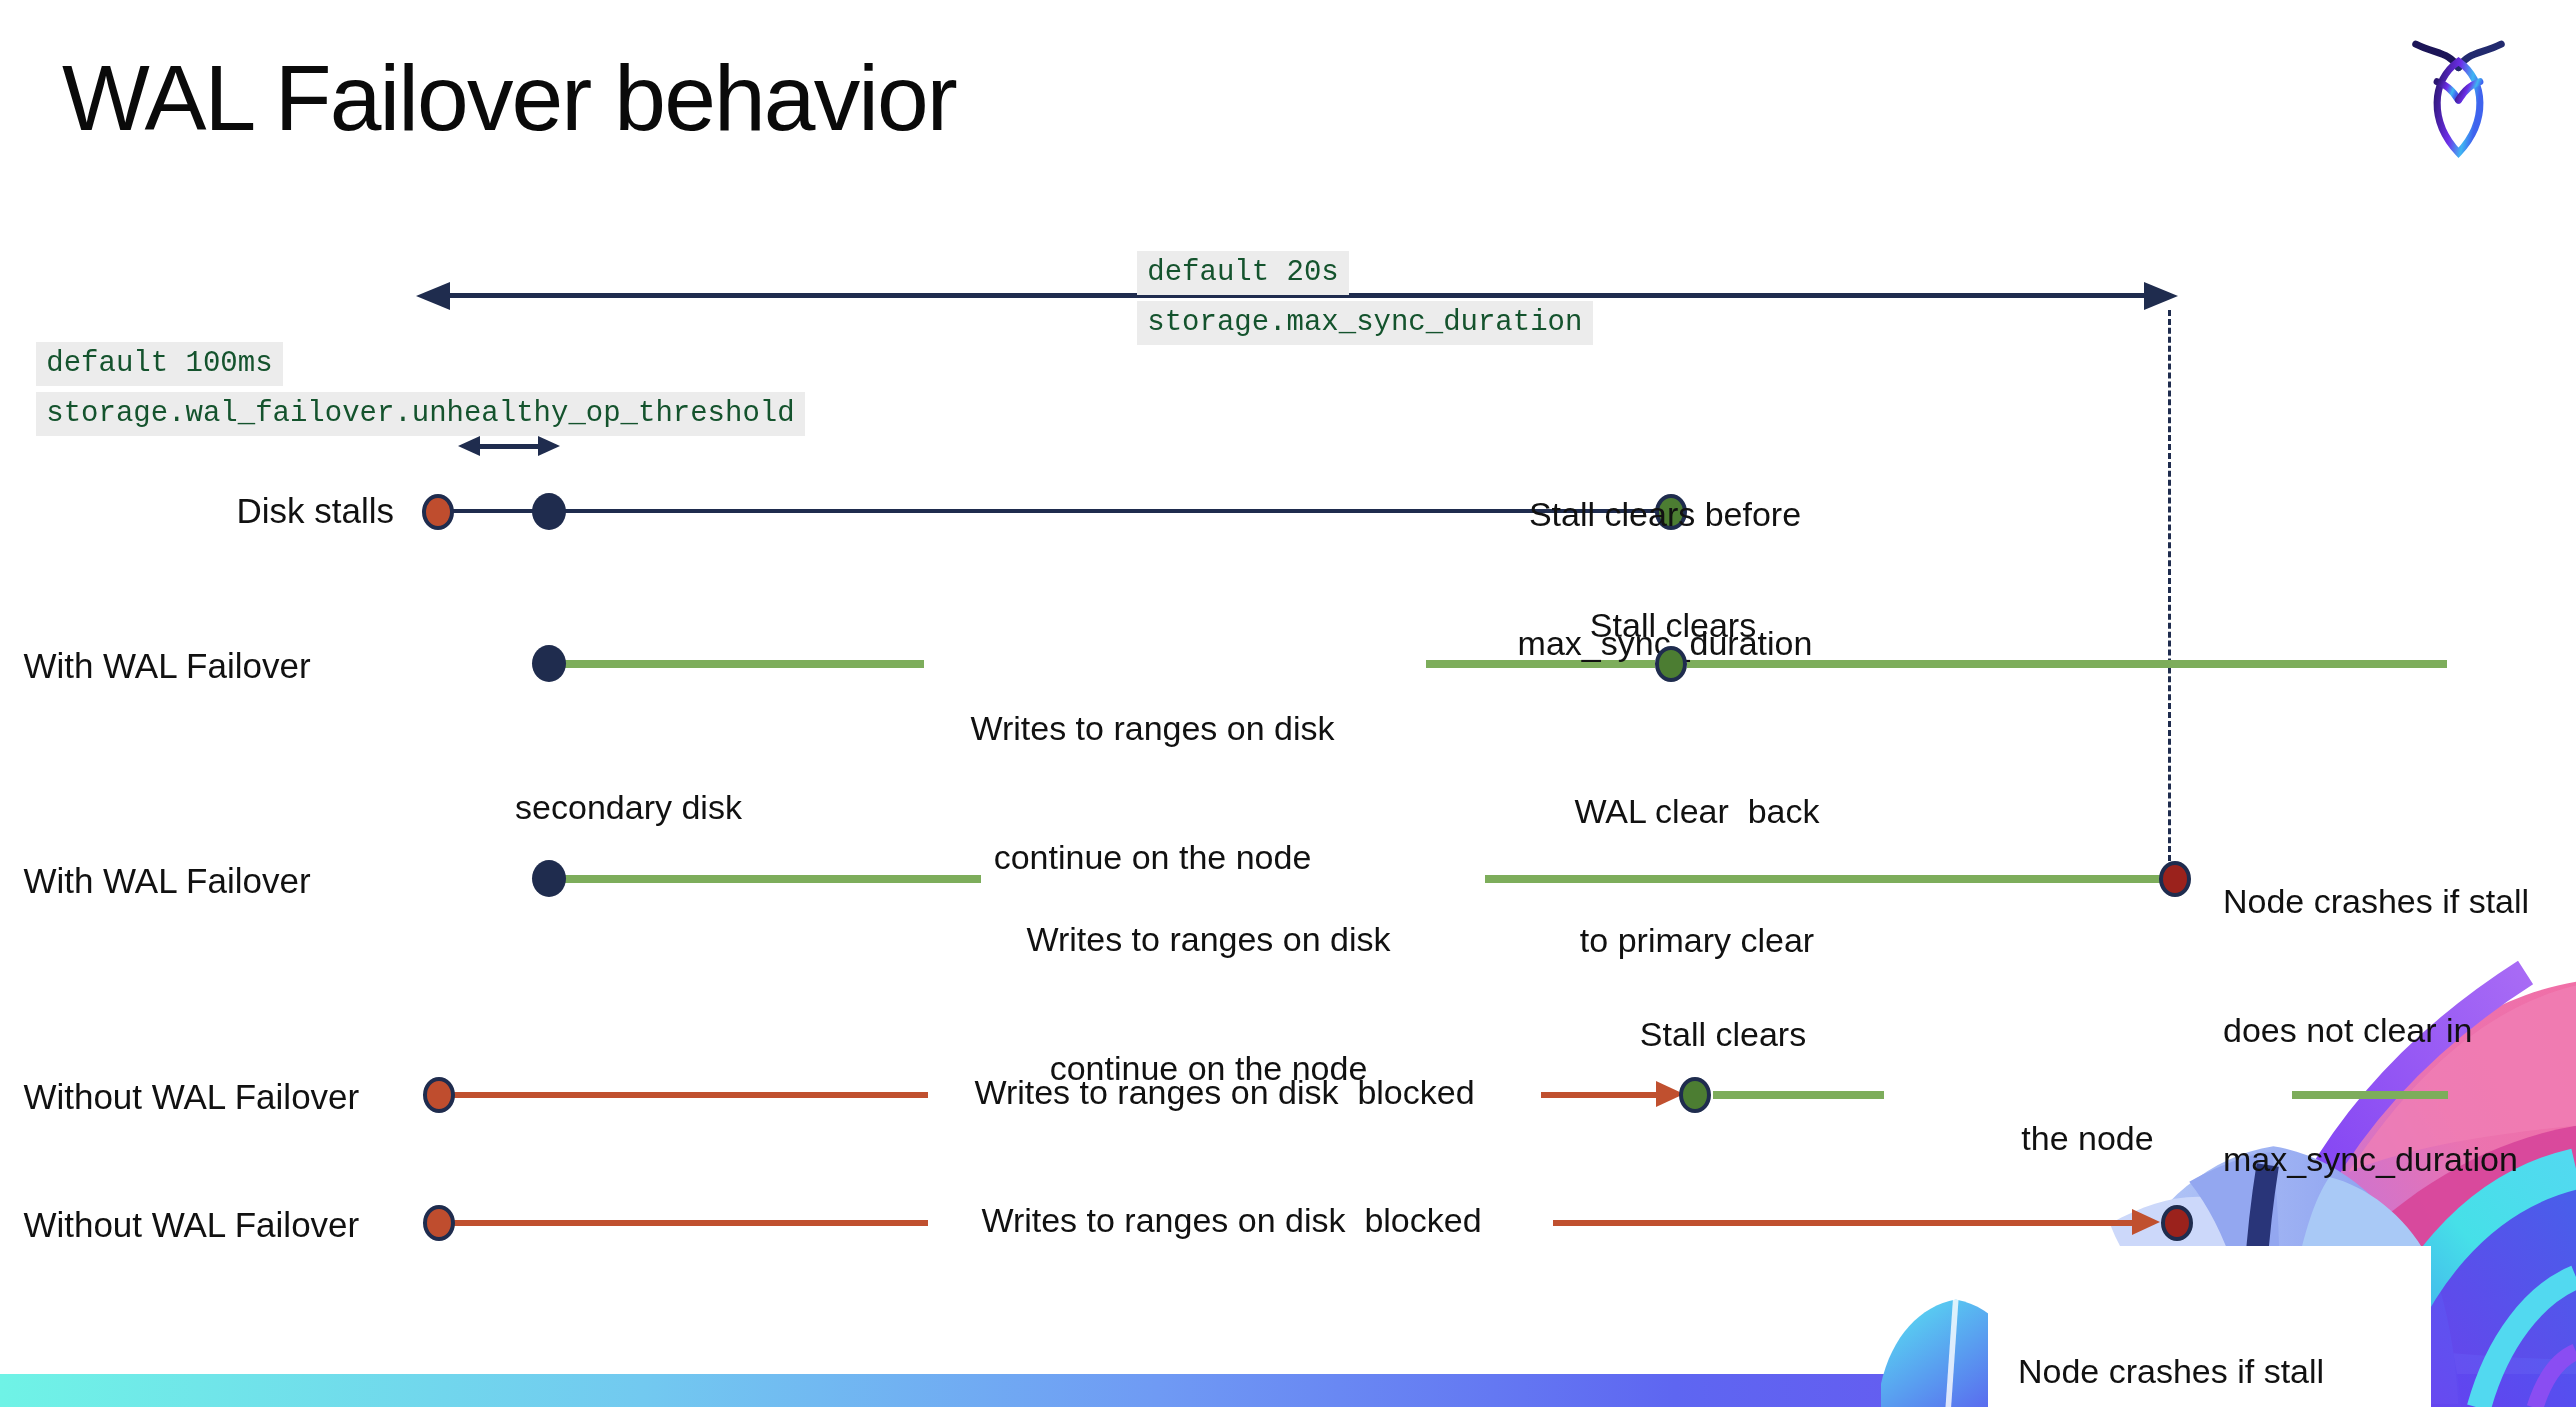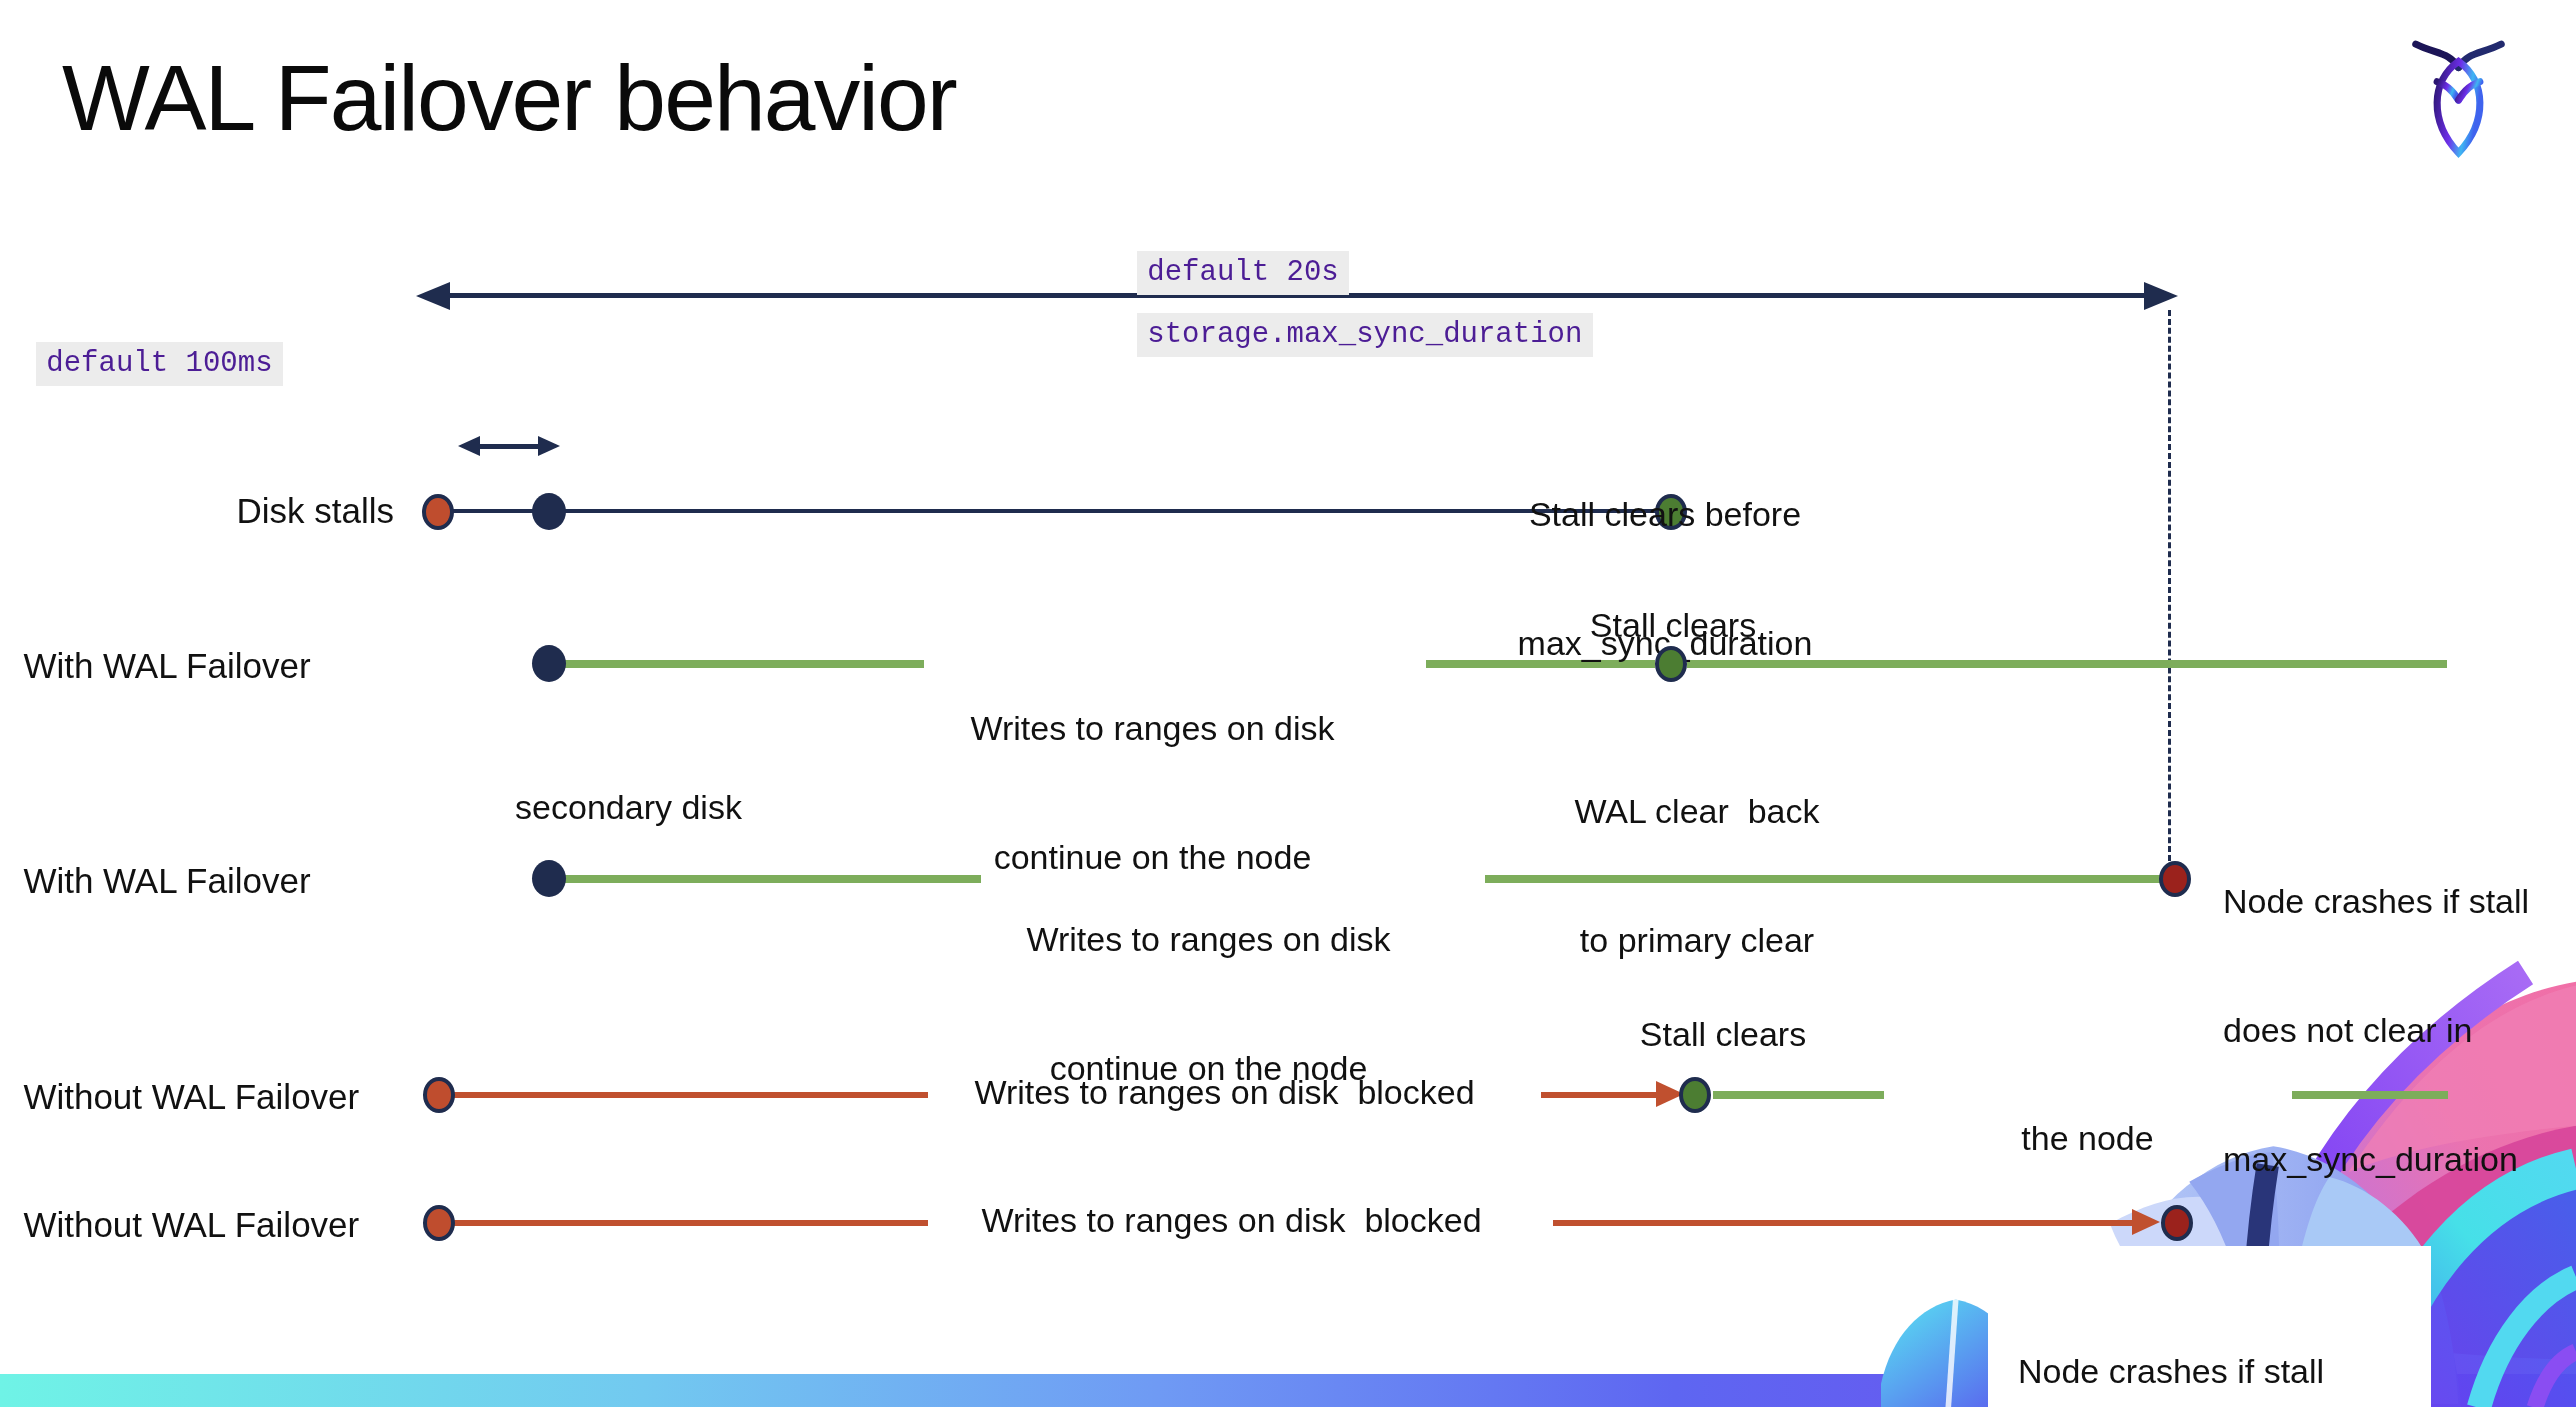--- a/index.html
+++ b/index.html
@@ -2,22 +2,22 @@
 <html style="font-size:15px"><head>
 <meta charset="utf-8">
 <style>
   html,body{margin:0;padding:0;background:#fff;}
   .slide{position:relative;width:2576px;height:1408px;background:#ffffff;overflow:hidden;
          font-family:"Liberation Sans","DejaVu Sans",sans-serif;color:#111;}
   .title{position:absolute;left:62px;top:45px;font-size:93px;font-weight:400;
          letter-spacing:-1.9px;color:#0a0a0a;z-index:7;white-space:nowrap;}
   .logo{position:absolute;left:2397px;top:37px;width:123px;height:122px;z-index:7;}
   .mono-label{position:absolute;z-index:7;font-family:"Liberation Mono","DejaVu Sans Mono",monospace;}
-  .mono-label span{display:table;background:#ececec;color:#4c1d95;font-size:29px;
-                   padding:4.7px 10.3px 6.5px;margin-bottom:18px;white-space:pre;}
+  .mono-label span{display:table;background:#ececec;color:#14532d;font-size:29px;
+                   padding:4.7px 10.3px 6.5px;margin-bottom:6px;white-space:pre;}
   .hline{position:absolute;z-index:5;}
   .navy{background:#1f2c4e;}
   .green{background:#7dad5b;}
   .redln{background:#c0502f;}
   .tri{position:absolute;width:0;height:0;z-index:5;}
   .dot{position:absolute;z-index:6;border-radius:50%;box-sizing:border-box;width:32px;height:36px;}
   .dot.red{background:#bf4d2e;border:4.7px solid #1f2c4e;}
   .dot.navyDot{background:#1f2c4e;width:34px;height:37px;}
   .dot.greenDot{background:#4c7d32;border:4.7px solid #1f2c4e;}
   .dot.darkred{background:#9b221c;border:4.7px solid #1f2c4e;}
@@ -65,20 +65,21 @@
 
   <div class="dashed" style="left:2168px;top:310px;height:551px;"></div>
 
   <div class="mono-label" style="left:1137px;top:251px;">
     <span>default 20s</span>
     <span>storage.max_sync_duration</span>
   </div>
 
   <div class="mono-label" style="left:36px;top:342px;">
     <span>default 100ms</span>
+    <span>storage.wal_failover.unhealthy_op_threshold</span>
   </div>
 
   <div class="hline navy" style="left:472px;top:444px;width:75px;height:4.7px;"></div>
   <div class="tri" style="left:458px;top:436px;border-right:22.4px solid #1f2c4e;border-top:10.3px solid transparent;border-bottom:10.3px solid transparent;"></div>
   <div class="tri" style="left:538px;top:436px;border-left:22.4px solid #1f2c4e;border-top:10.3px solid transparent;border-bottom:10.3px solid transparent;"></div>
 
   <div class="row-label" style="left:148px;top:491px;width:246px;text-align:right;">Disk stalls</div>
   <div class="hline navy" style="left:438px;top:509px;width:1233px;height:3.7px;"></div>
   <div class="dot red" style="left:422px;top:494px;"></div>
   <div class="dot navyDot" style="left:532px;top:493px;"></div>

